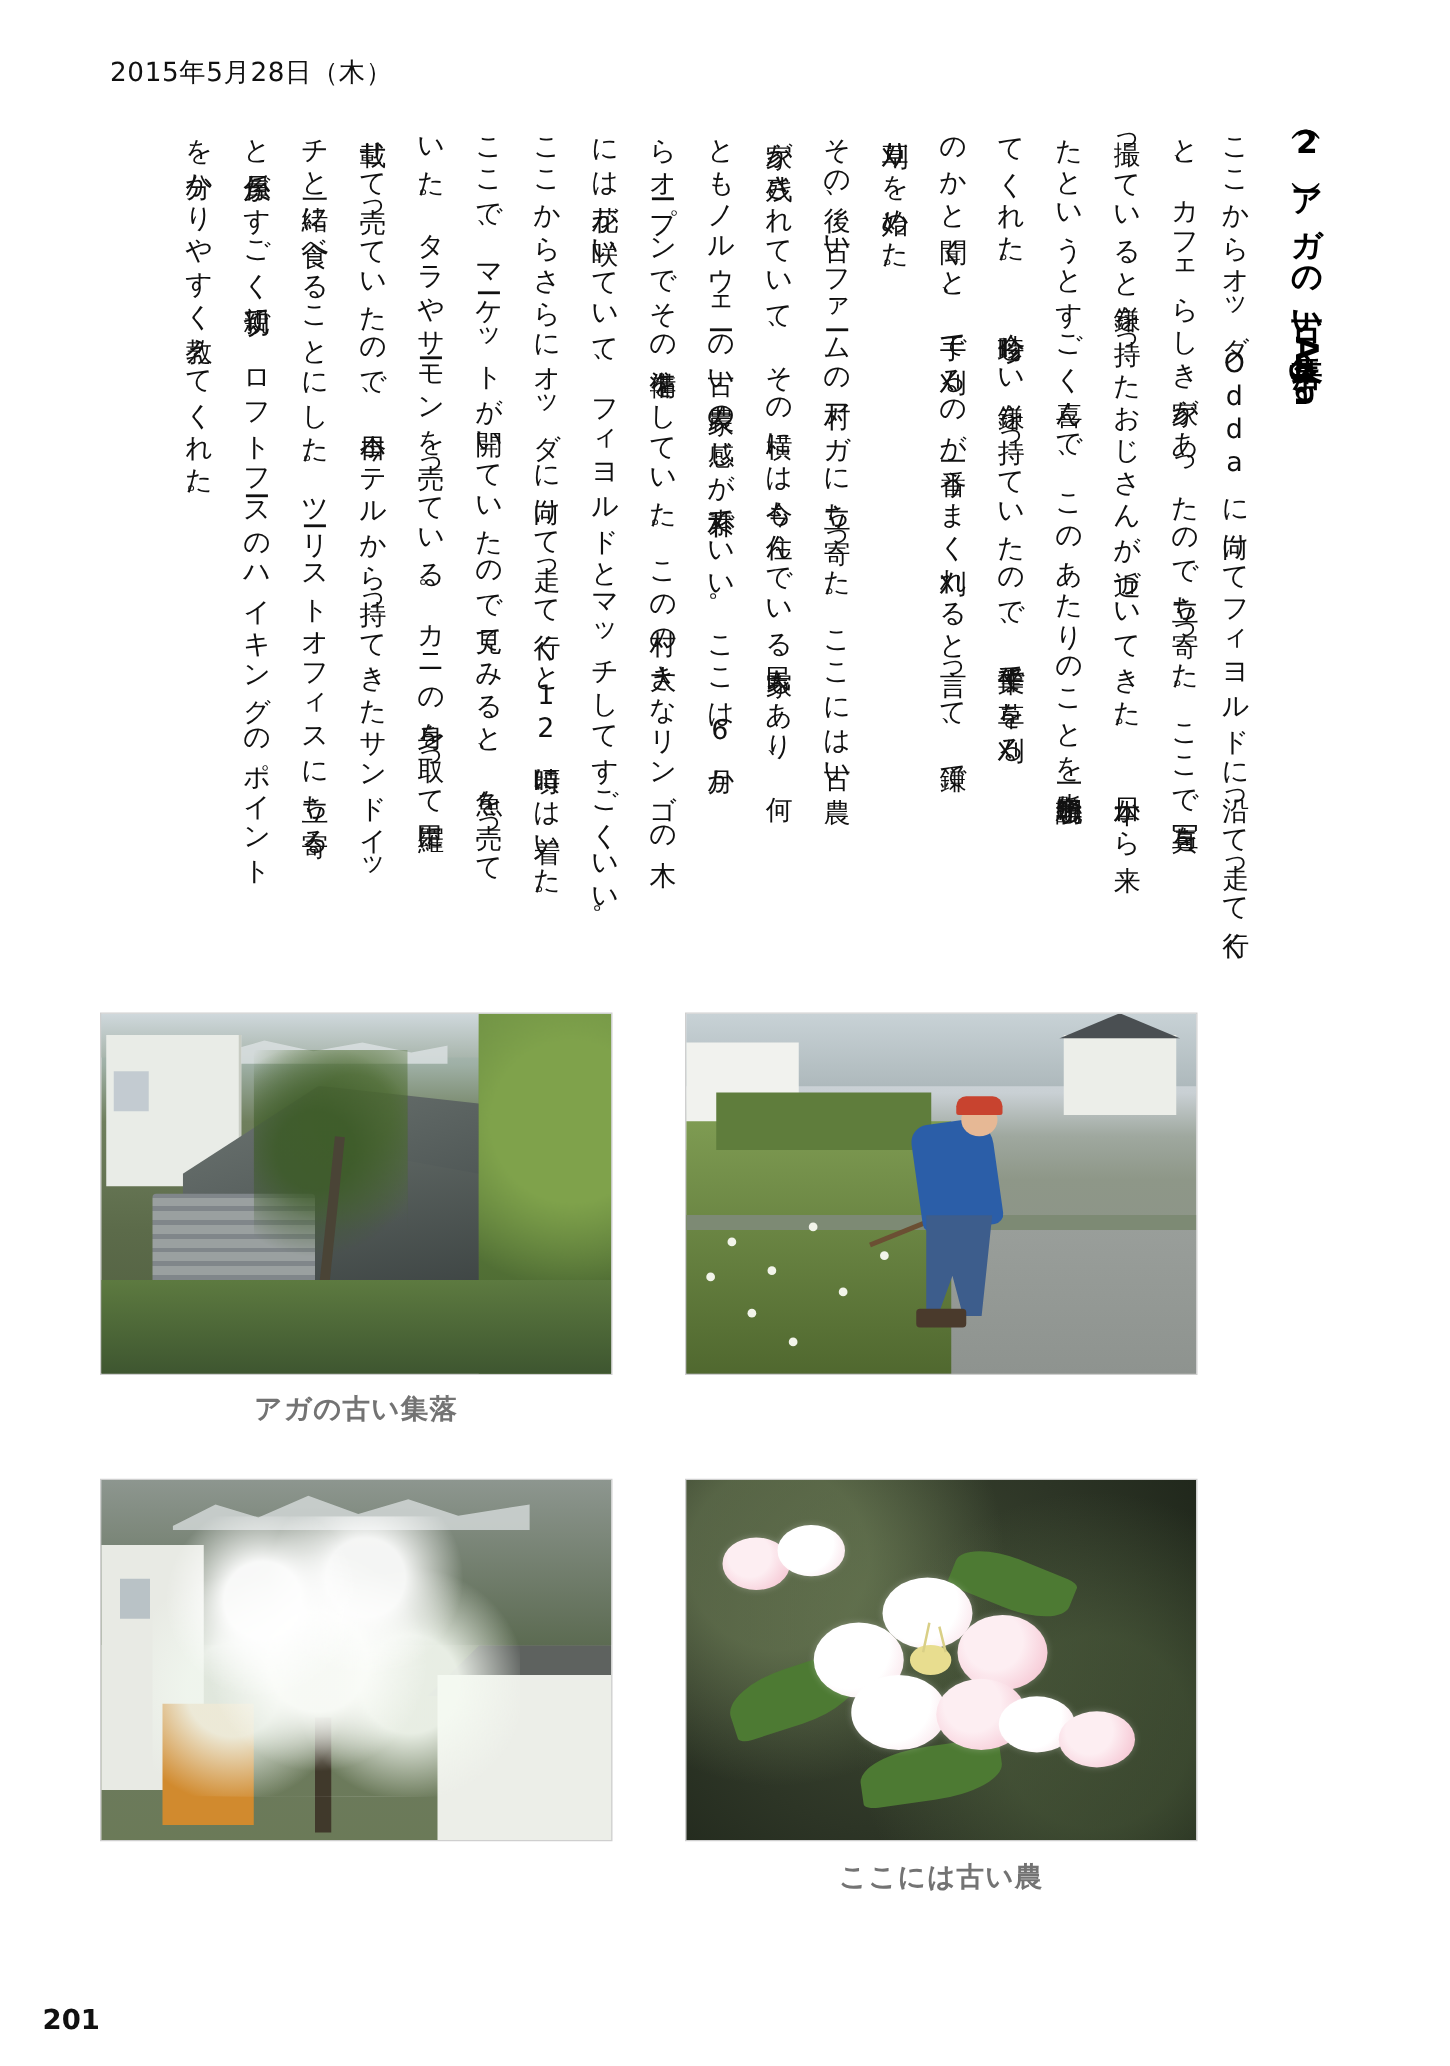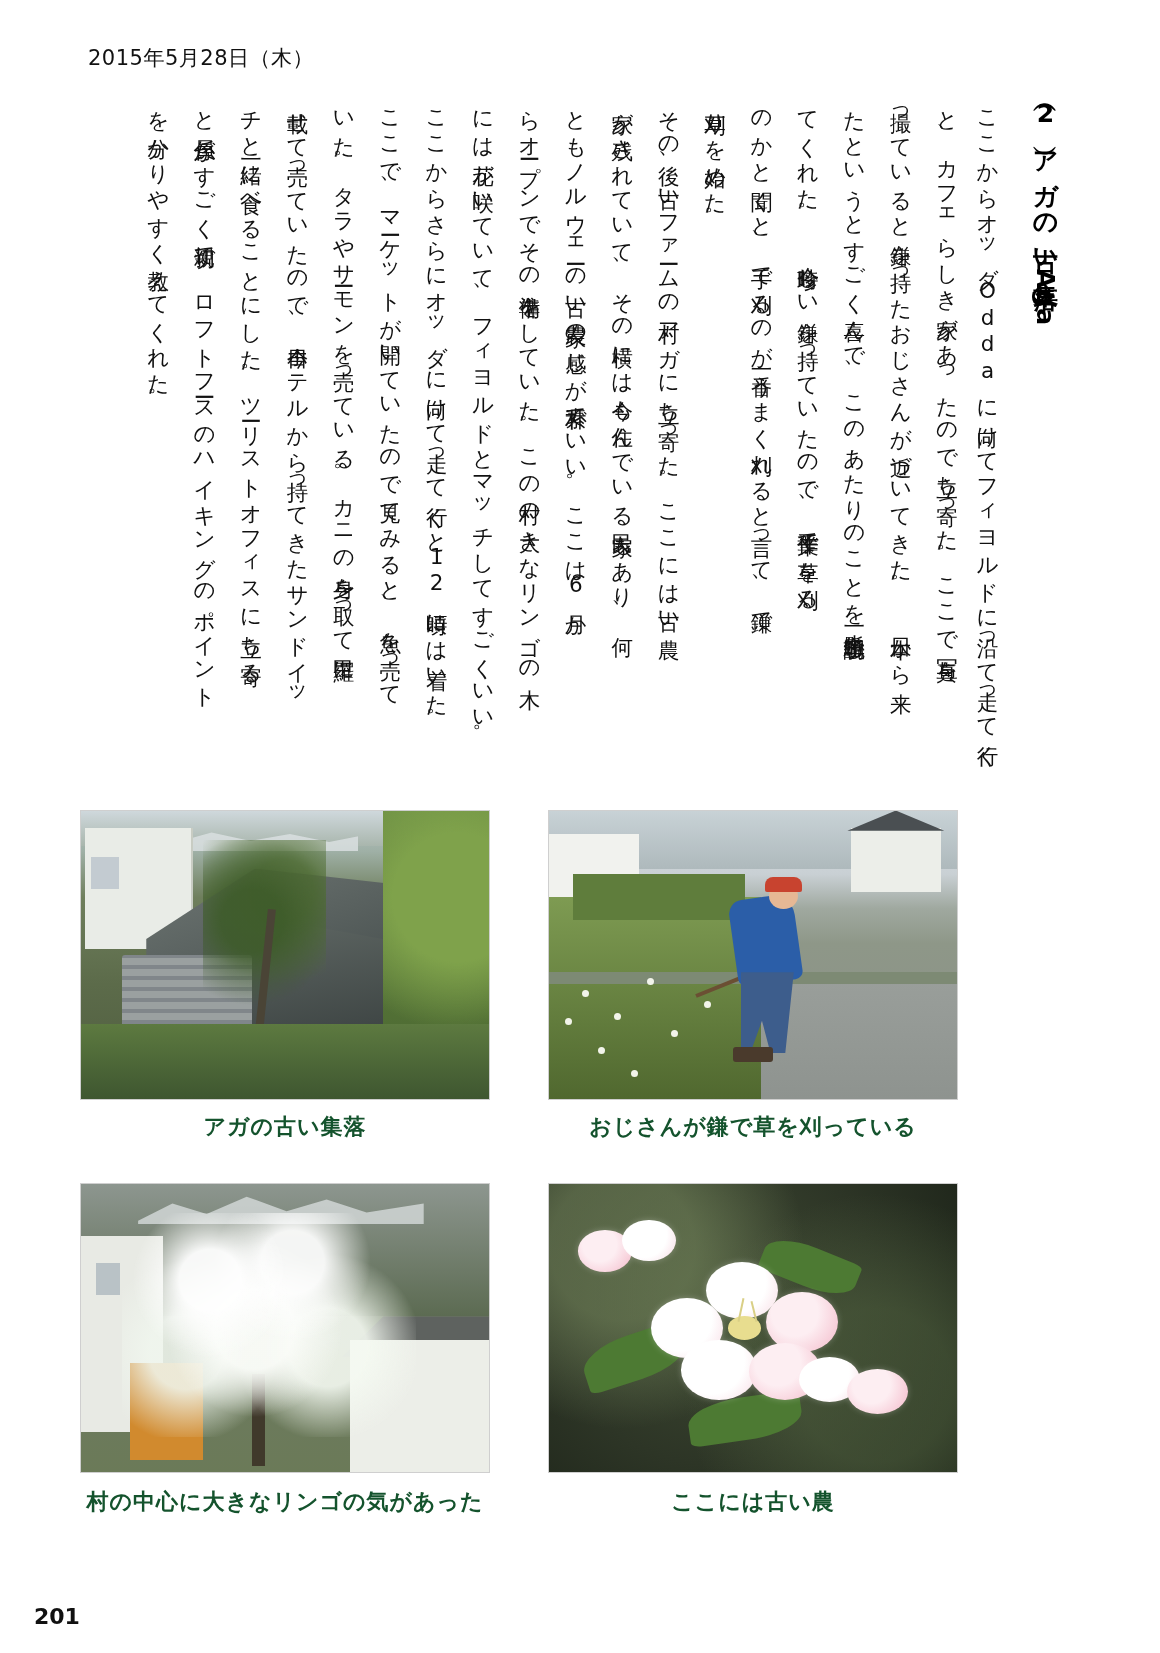--- a/index.html
+++ b/index.html
@@ -87,21 +87,21 @@
     border: 1px solid #cfcfcf;
     box-sizing: border-box;
   }
   .caption {
     position: absolute;
     width: 100%;
     text-align: center;
     font-size: 22px;
     font-weight: 700;
     letter-spacing: 1px;
-    color: #14532d;
+    color: #737373;
   }
   .page-number {
     position: absolute;
     left: 34px;
     bottom: 24px;
     font-size: 22px;
     font-weight: 700;
     color: #111;
   }
 
@@ -243,37 +243,35 @@
           <div class="s1"></div>
           <div class="s2"></div>
         </div>
       <div class="manbody"></div>
       <div class="legs"></div>
       <div class="boot"></div>
       <div class="manhead"></div>
       <div class="cap"></div>
     </div>
   </div>
-  <div class="caption" style="left:548px; top:1112px; width:410px;">おじさんが鎌で草を刈っている</div>
 
   <div class="figure" style="left:80px; top:1183px; width:410px; height:290px;">
     <div class="photo p3">
       <div class="mountain"></div>
       <div class="snow"></div>
       <div class="houseL">
           <i></i>
         </div>
       <div class="roofR"></div>
       <div class="houseR"></div>
       <div class="houseOrange"></div>
       <div class="trunk"></div>
       <div class="blossom"></div>
     </div>
   </div>
-  <div class="caption" style="left:70px; top:1487px; width:430px;">村の中心に大きなリンゴの気があった</div>
 
   <div class="figure" style="left:548px; top:1183px; width:410px; height:290px;">
     <div class="photo p4">
       <div class="blur"></div>
       <div class="leaf" style="left:8%; top:52%; width:26%; height:16%; transform:rotate(-18deg)"></div>
       <div class="leaf" style="left:52%; top:22%; width:24%; height:14%; transform:rotate(22deg)"></div>
       <div class="leaf" style="left:34%; top:74%; width:28%; height:15%; transform:rotate(-8deg)"></div>
       <div class="petalgrp" style="left:24%; top:26%; width:52%; height:52%;">
         <div class="petal" style="left:2%; top:26%; width:34%; height:40%;"></div>
         <div class="petal" style="left:28%; top:2%; width:34%; height:38%;"></div>

